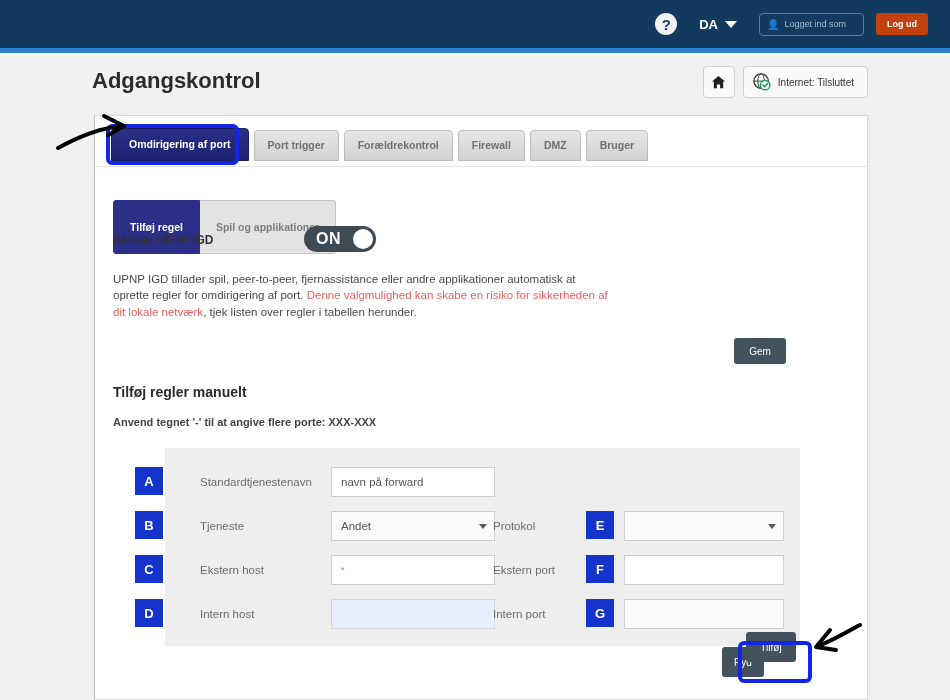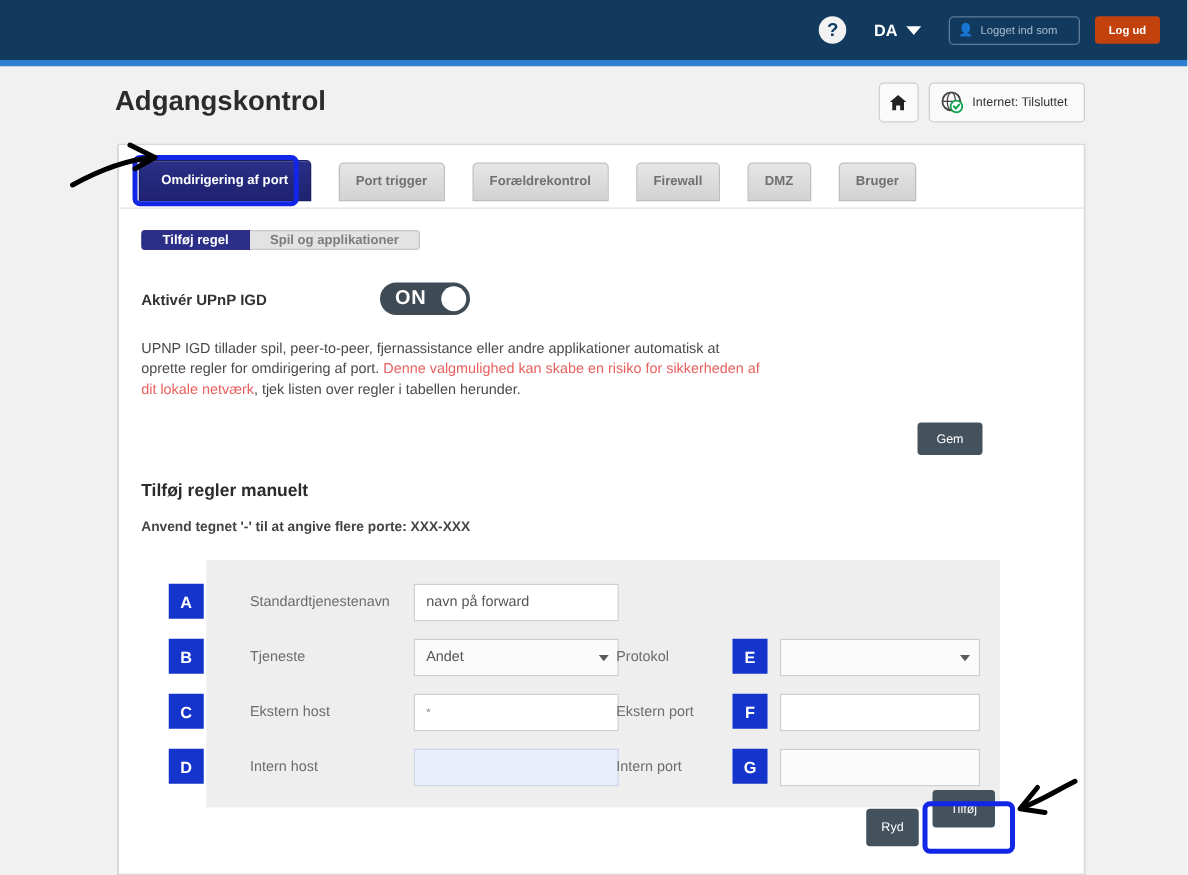--- a/index.html
+++ b/index.html
@@ -87,21 +87,21 @@
     box-shadow: 0 1px 3px rgba(0,0,0,0.07);
   }
   .panel-left-rule {
     position: absolute; left: 94px; top: 115px;
     width: 1px; height: 585px; background: #c9c9c9;
   }
 
   
   .tabs {
     position: absolute; left: 16px; top: 12px;
-    display: flex; align-items: flex-end; gap: 22px;
+    display: flex; align-items: flex-end; gap: 5px;
   }
   .tab {
     background: linear-gradient(#e6e6e6, #d2d2d2);
     border: 1px solid #bdbdbd;
     border-radius: 4px 4px 0 0;
     color: #707070; font-size: 10.5px; font-weight: bold;
     padding: 8px 13px 9px; cursor: pointer; white-space: nowrap;
   }
   .tab.active {
     background: linear-gradient(#2b2f87, #1e2270);
@@ -119,22 +119,23 @@
     background: #e2e2e2;
   }
 
   
   .subtabs {
     position: absolute; left: 18px; top: 68px;
     display: flex; gap: 0;
   }
   .subtab {
     font-size: 10.5px; font-weight: bold;
-    padding: 1px 16px; cursor: pointer; white-space: nowrap;
+    padding: 20px 16px; cursor: pointer; white-space: nowrap;
     border: 1px solid #c6c6c6;
+    margin-top: 16px;
   }
   .subtab.active {
     background: #2b2f87; color: #ffffff; border-color: #2b2f87;
     border-radius: 3px 0 0 3px;
   }
   .subtab.inactive {
     background: #e3e3e3; color: #7d7d7d;
     border-left: none; border-radius: 0 3px 3px 0;
   }
 
@@ -212,21 +213,21 @@
     border-right: 4px solid transparent;
     border-top: 5px solid #595959;
   }
 
   
   .ryd-btn, .tilfoj-btn {
     position: absolute; height: 30px; width: 42px;
     background: #44525e; color: #ffffff;
     font-size: 10px; border: none; border-radius: 3px; cursor: pointer;
   }
-  .ryd-btn  { left: 598px; top: 531px; }
+  .ryd-btn  { left: 627px; top: 531px; }
   .tilfoj-btn { left: 651px; top: 516px; width: 50px; }
   .tilfoj-highlight {
     position: absolute; left: 738px; top: 641px;
     width: 74px; height: 42px;
     border: 4px solid #1226e8; border-radius: 6px;
     pointer-events: none;
   }
 
   .anno { position: absolute; pointer-events: none; }
 </style>

